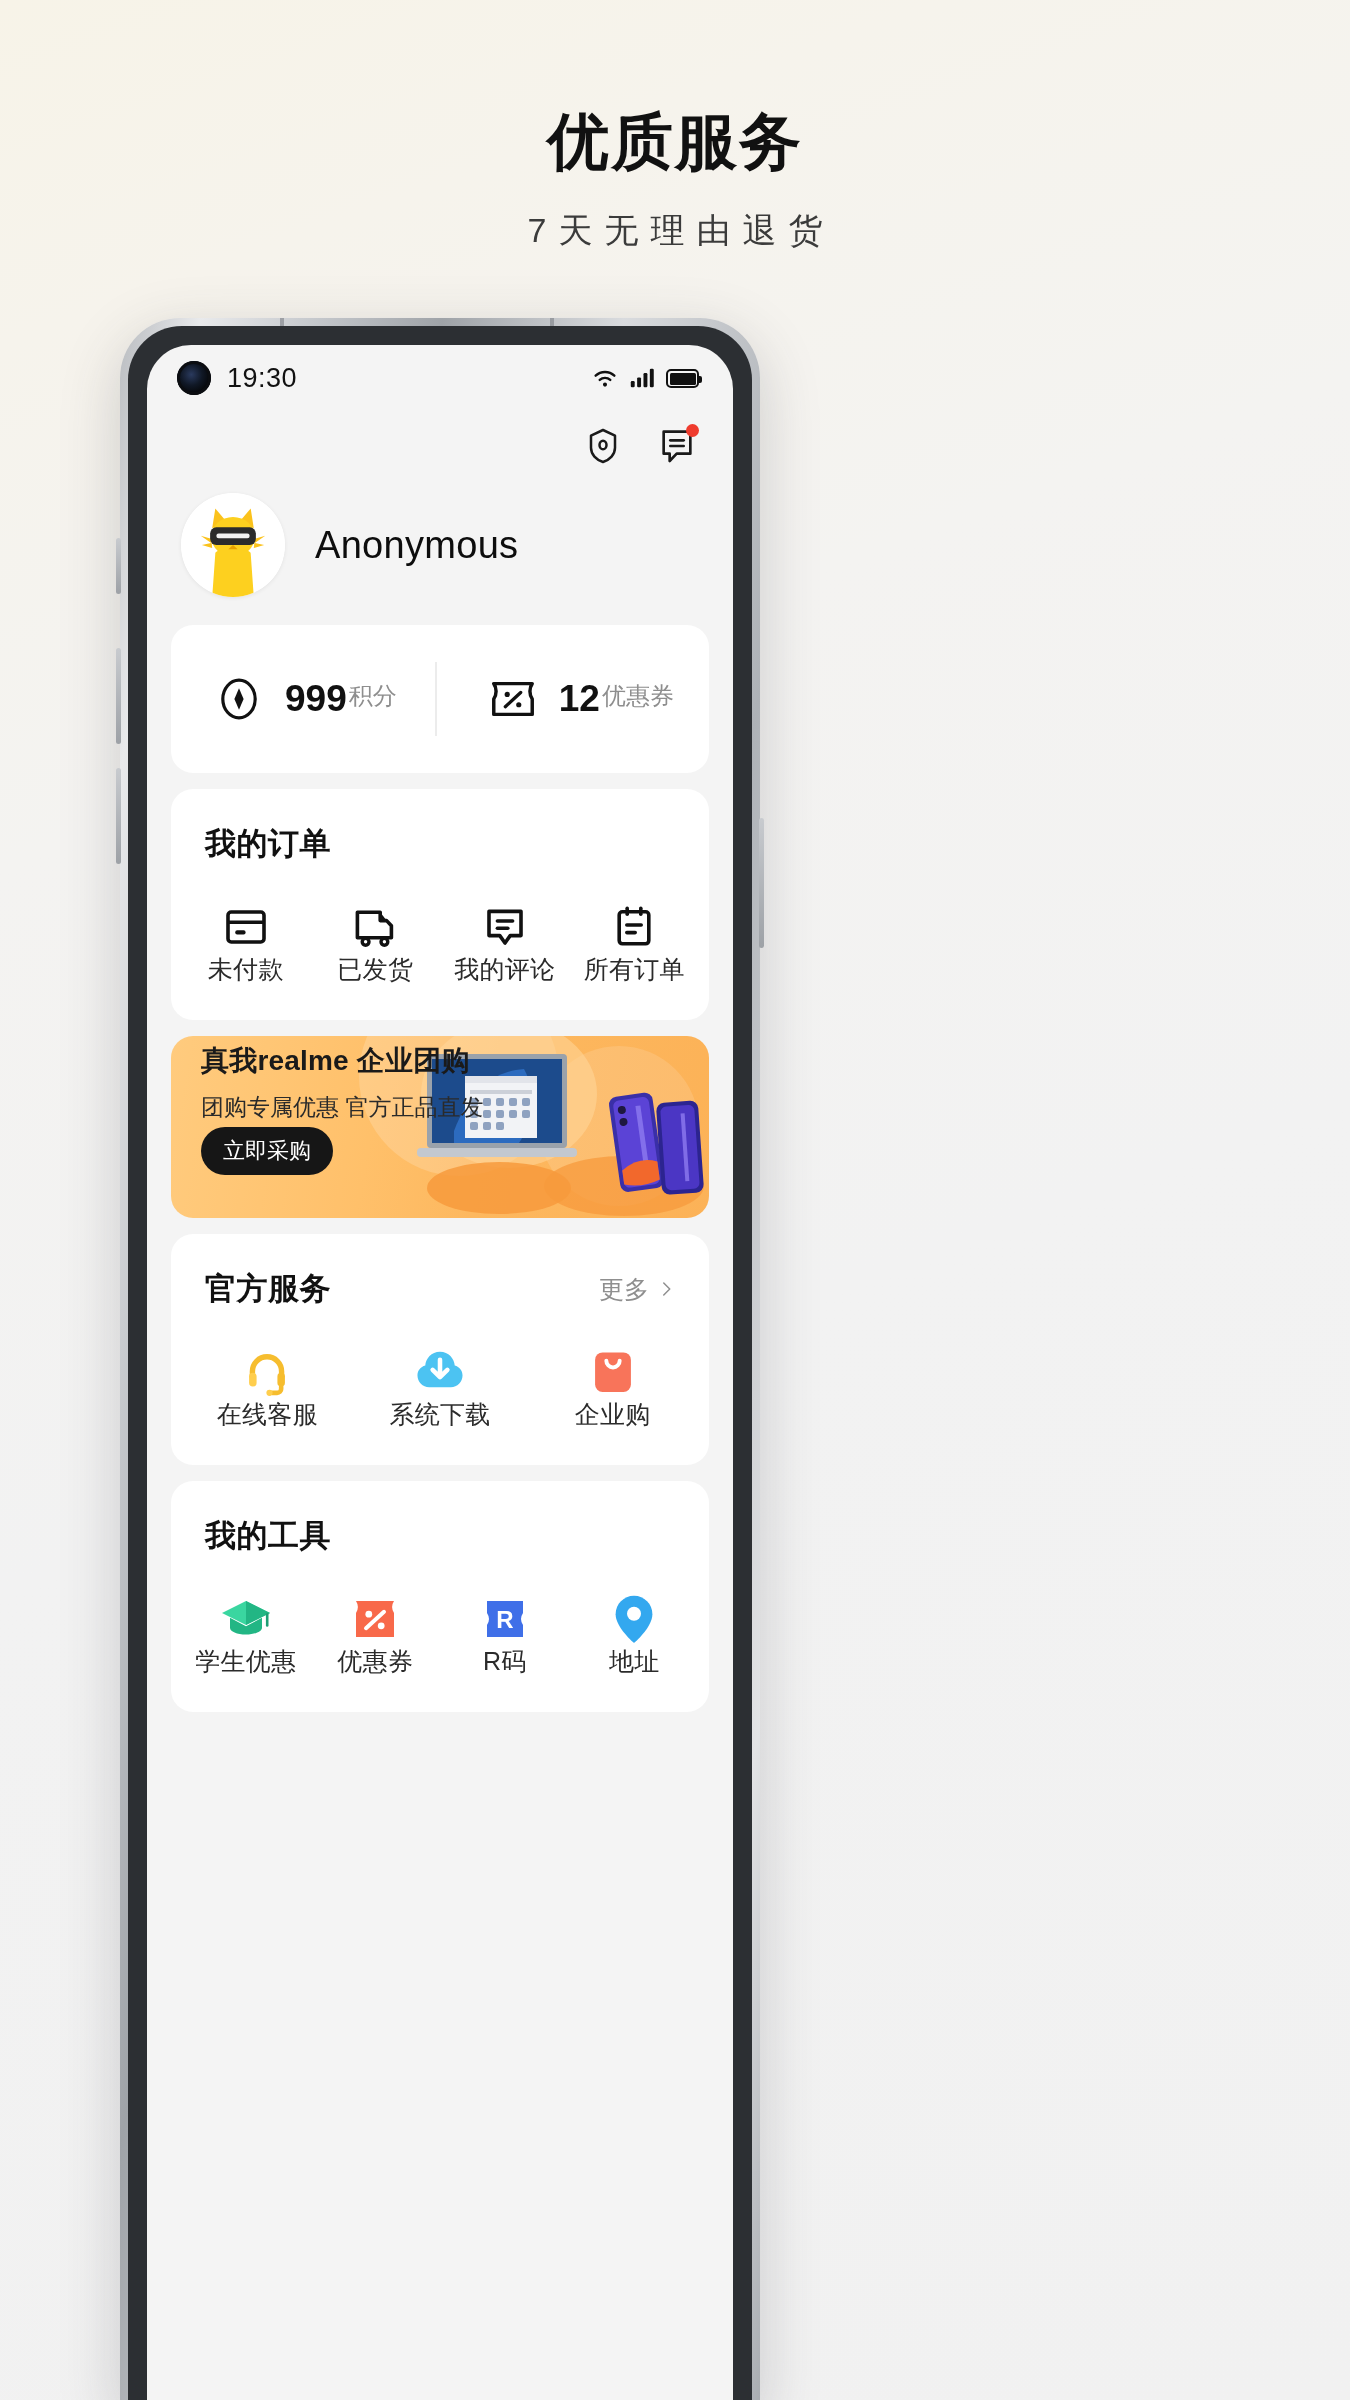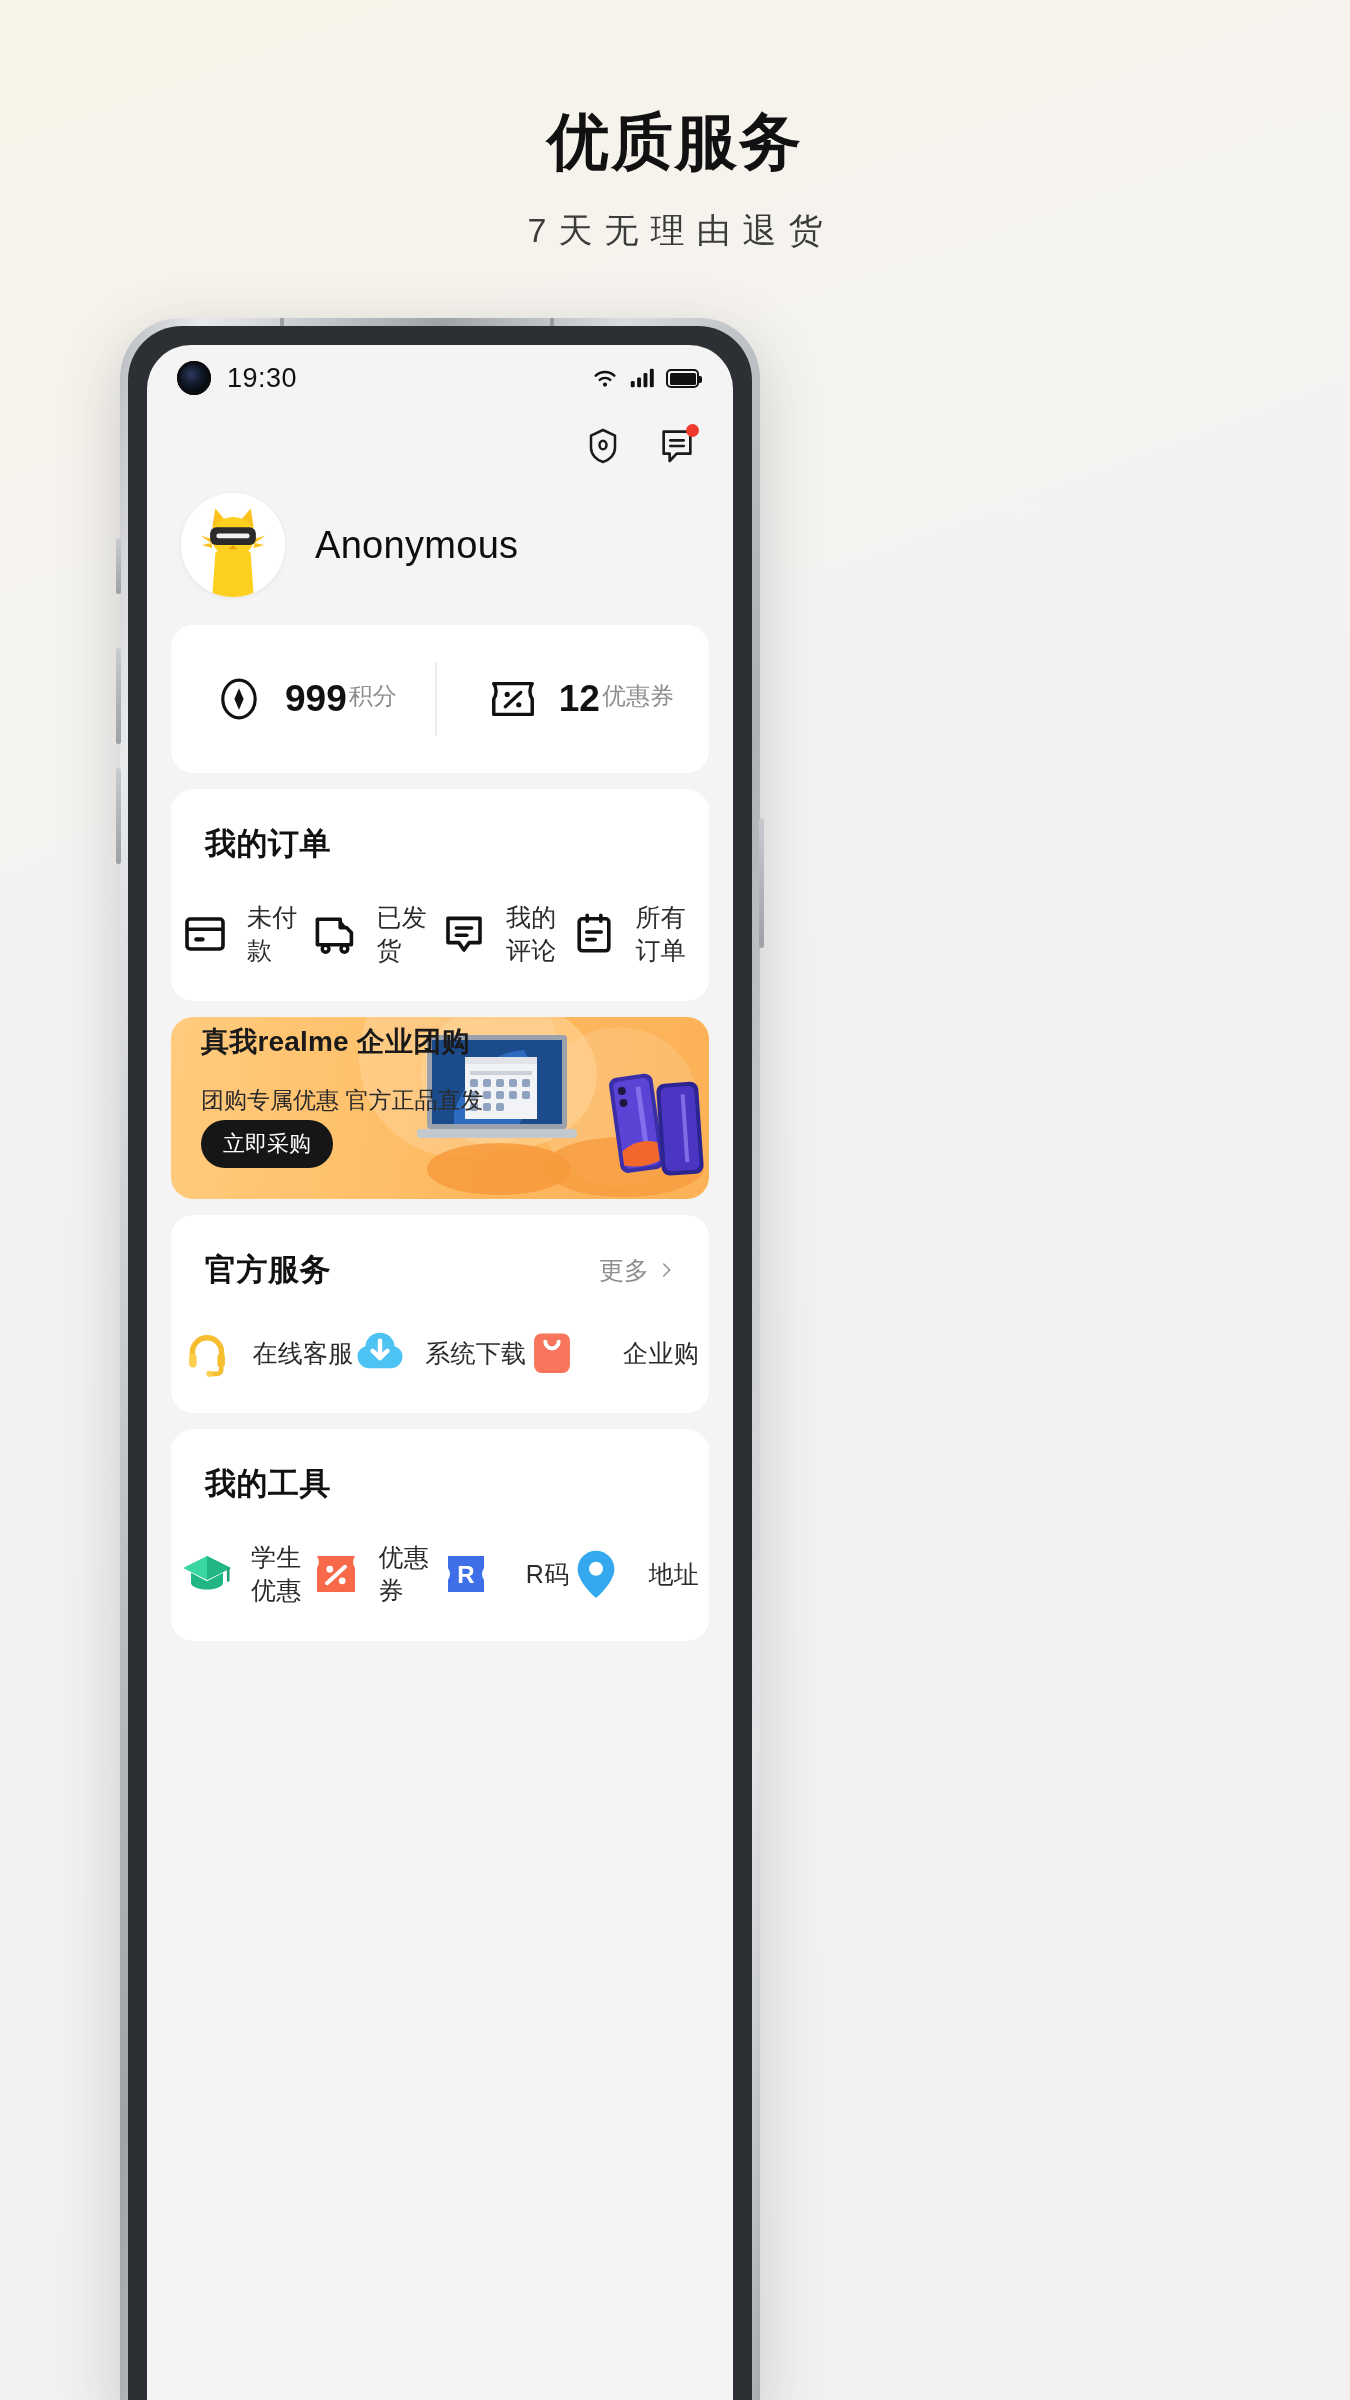--- a/index.html
+++ b/index.html
@@ -144,23 +144,22 @@
 
   .section-head {
     display: flex; align-items: center; justify-content: space-between;
     padding: 34px 34px 0 34px;
   }
   .section-title { font-size: 31px; font-weight: 700; color: #111; letter-spacing: 0.5px; }
   .more { display: flex; align-items: center; gap: 8px; font-size: 25px; color: #8f8f8f; cursor: pointer; }
 
   .grid4 { display: flex; padding: 36px 10px 34px 10px; }
   .grid-item {
-    flex: 1; display: flex; flex-direction: row; align-items: center; gap: 18px;
+    flex: 1; display: flex; flex-direction: column; align-items: center; 
     cursor: pointer;
-    justify-content: space-between;
   }
   .grid-label { font-size: 25px; color: #2b2b2b; letter-spacing: 0.3px; }
   .g-ico { width: 52px; height: 52px; display: flex; align-items: center; justify-content: center; }
 
   
   .banner {
     margin: 0 24px 16px 24px;
     height: 182px;
     border-radius: 22px;
     background: linear-gradient(100deg, #ffcb7e 0%, #ffc06a 38%, #fdb85f 58%, #fcb257 100%);
@@ -168,21 +167,21 @@
     cursor: pointer;
   }
   .banner-blob {
     position: absolute; border-radius: 50%;
     background: rgba(255,255,255,0.18);
   }
   .b1 { width: 200px; height: 200px; right: 150px; top: -60px; }
   .b2 { width: 160px; height: 160px; right: 10px; top: 10px; background: rgba(255,255,255,0.13); }
   .banner-txt { position: relative; padding: 6px 0 0 30px; z-index: 3; }
   .b-title { font-size: 28px; font-weight: 700; color: #1a1a1a; letter-spacing: 0.2px; }
-  .b-sub { font-size: 23px; color: #2a2a2a; margin-top: 24px; font-weight: 500; }
+  .b-sub { font-size: 23px; color: #2a2a2a; margin-top: 12px; font-weight: 500; }
   .b-btn {
     display: inline-block; margin-top: 4px;
     background: #161616; color: #ffffff;
     font-size: 22px; font-weight: 500;
     padding: 9px 22px; border-radius: 30px;
   }
   .banner-art { position: absolute; right: 0; top: 0; bottom: 0; width: 330px; z-index: 2; }
 
   .scroll-tail { height: 120px; }
 </style>

